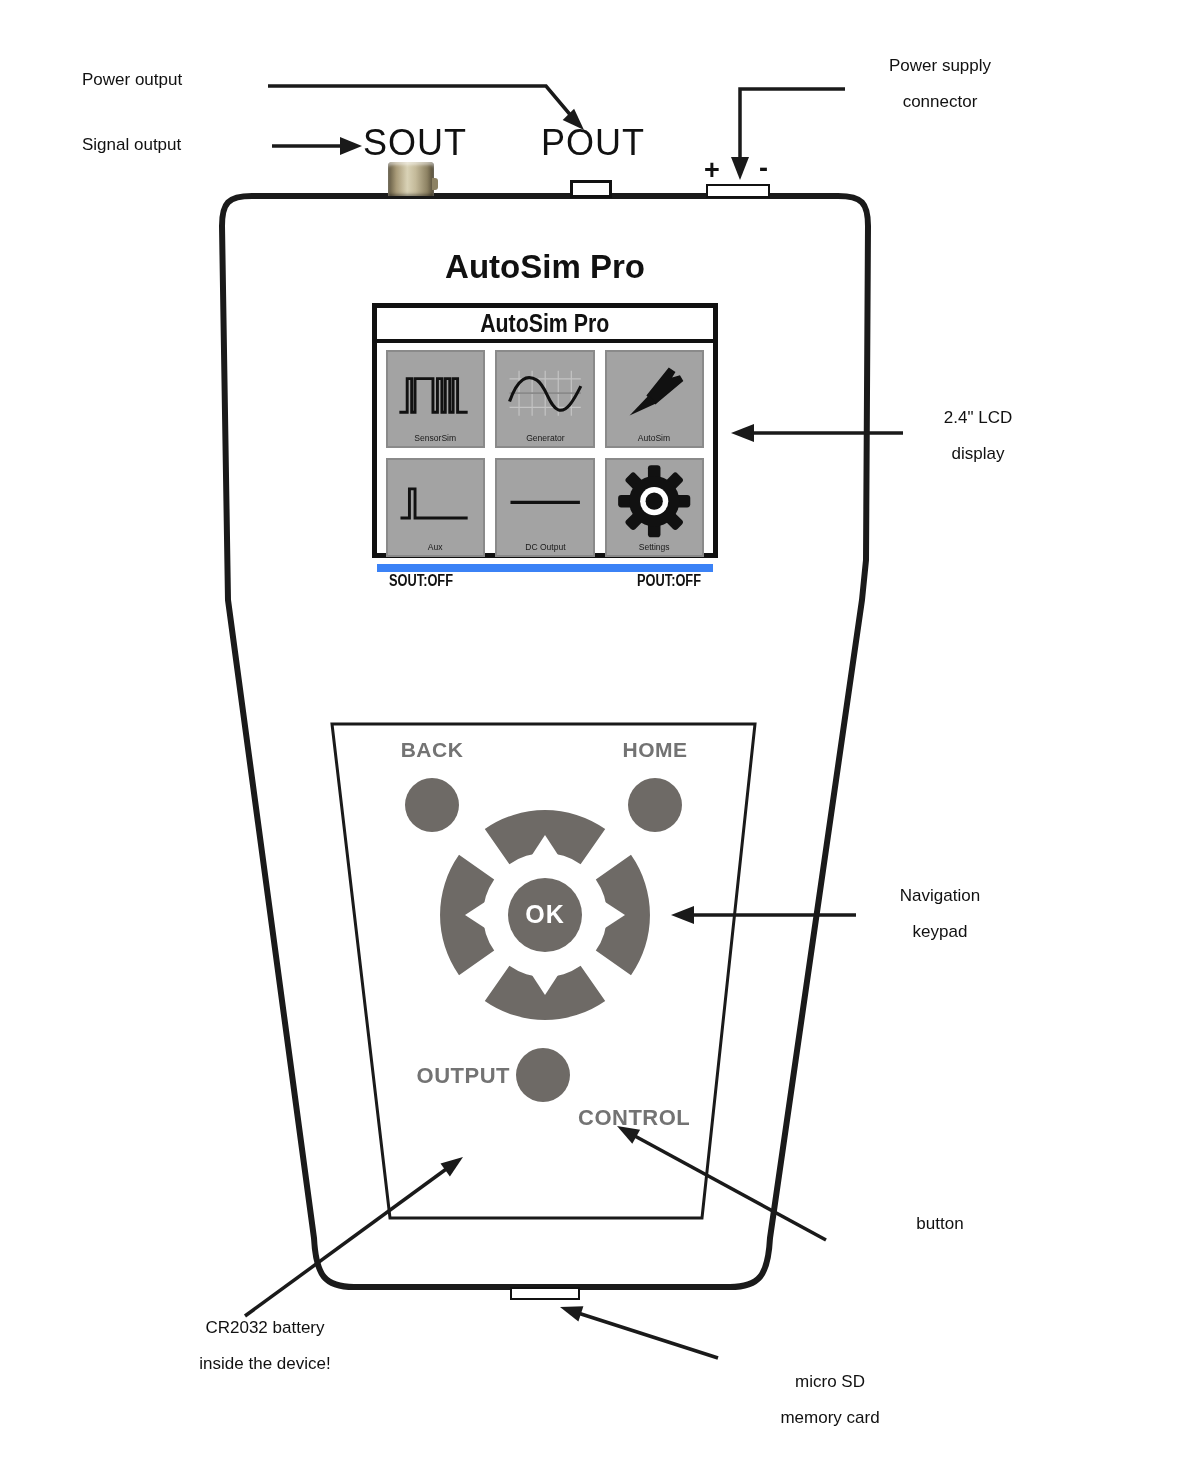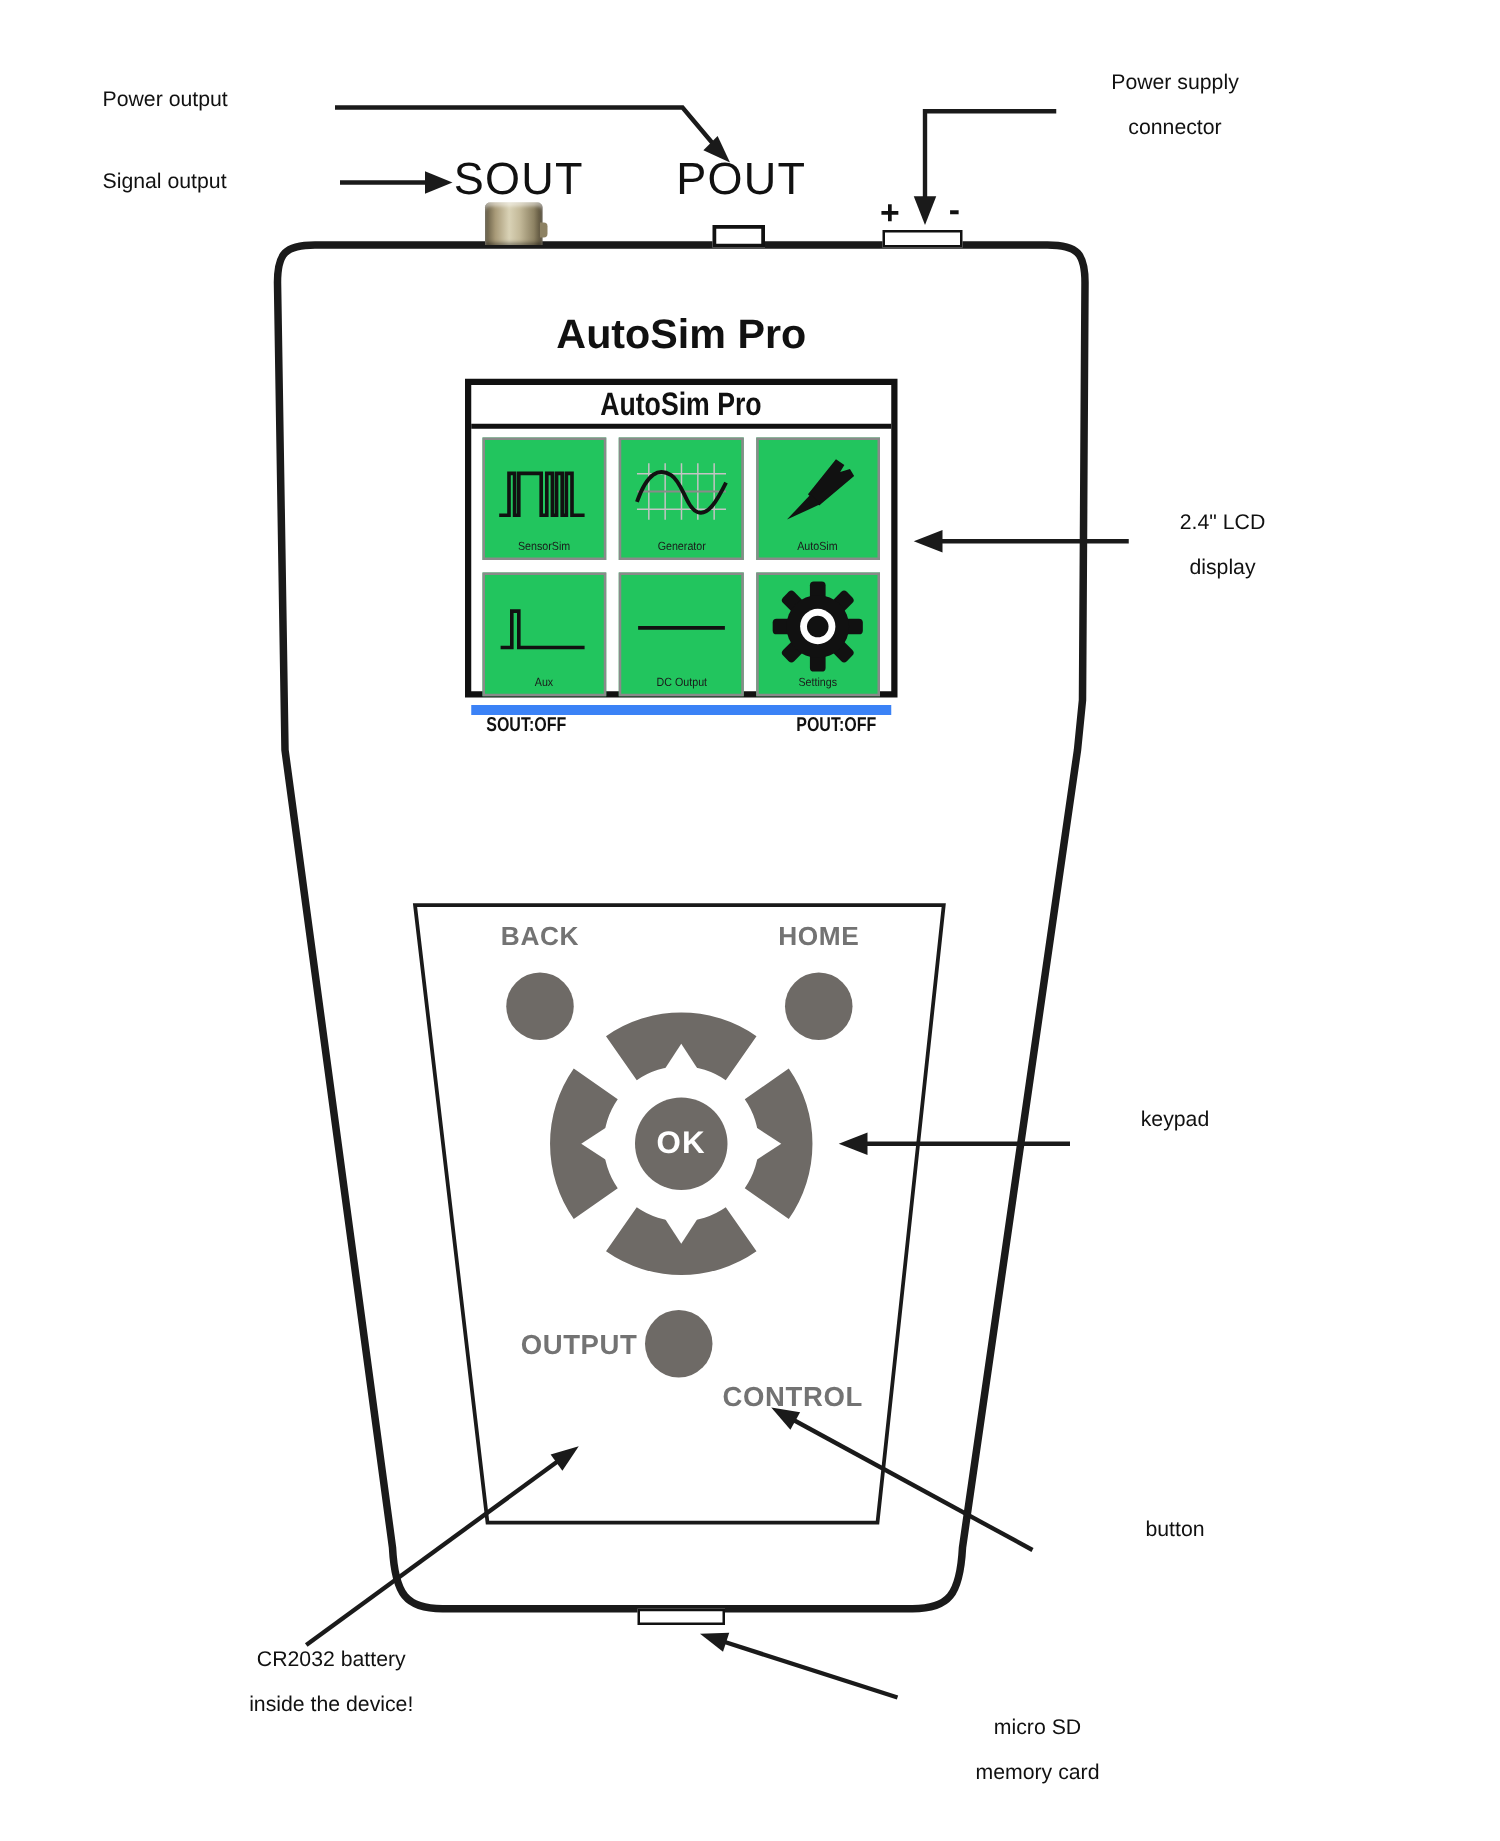--- a/index.html
+++ b/index.html
@@ -11,21 +11,21 @@
   .right{text-align:right;}
   .bigport{font-size:36px;letter-spacing:1px;color:#111;}
   .devtitle{font-size:33px;font-weight:700;color:#111;}
   
   #lcd{left:372px;top:303px;width:346px;height:255px;box-sizing:border-box;
        border:5px solid #111;background:#fff;display:flex;flex-direction:column;}
   #lcd-header{height:34px;border-bottom:4px solid #111;display:flex;align-items:center;justify-content:center;}
   #lcd-header span{font-size:26px;font-weight:700;display:inline-block;transform:scaleX(0.82);white-space:nowrap;}
   #lcd-tiles{flex:1;display:grid;grid-template-columns:1fr 1fr 1fr;grid-template-rows:1fr 1fr;
              gap:10px;padding:7px 9px;}
-  .tile{border:2px solid #8a8a8a;background:#22c55e;display:flex;flex-direction:column;
+  .tile{border:2px solid #8a8a8a;background:#a3a3a3;display:flex;flex-direction:column;
         align-items:center;justify-content:flex-end;padding:2px 1px 3px;}
   .tile svg{flex:1;width:84%;}
   .tile-label{font-size:9.5px;line-height:11px;color:#1a1a1a;display:inline-block;transform:scaleX(0.9);white-space:nowrap;}
   #lcd-status{height:27px;border-top:8px solid #3b82f6;display:flex;align-items:center;justify-content:space-between;
               padding:0 12px;}
   .status-txt{font-size:16px;font-weight:700;display:inline-block;transform:scaleX(0.8);white-space:nowrap;}
   .status-txt.l{transform-origin:left center;}
   .status-txt.r{transform-origin:right center;}
   
   .keylabel{font-size:21px;font-weight:700;letter-spacing:0.5px;color:#737373;}
@@ -92,20 +92,21 @@
   <div class="abs bigport" style="left:538px;top:122px;width:110px;text-align:center;">POUT</div>
   <div class="abs callout center" style="left:795px;top:48px;width:290px;">
     <div>Power supply</div>
     <div>connector</div>
   </div>
   <div class="abs callout center" style="left:878px;top:400px;width:200px;">
     <div>2.4" LCD</div>
     <div>display</div>
   </div>
   <div class="abs callout center" style="left:840px;top:878px;width:200px;">
+    <div>Navigation</div>
     <div>keypad</div>
   </div>
   <div class="abs callout center" style="left:810px;top:1206px;width:260px;">
     <div>button</div>
   </div>
   <div class="abs callout center" style="left:115px;top:1310px;width:300px;">
     <div>CR2032 battery</div>
     <div>inside the device!</div>
   </div>
   <div class="abs callout center" style="left:705px;top:1364px;width:250px;">

